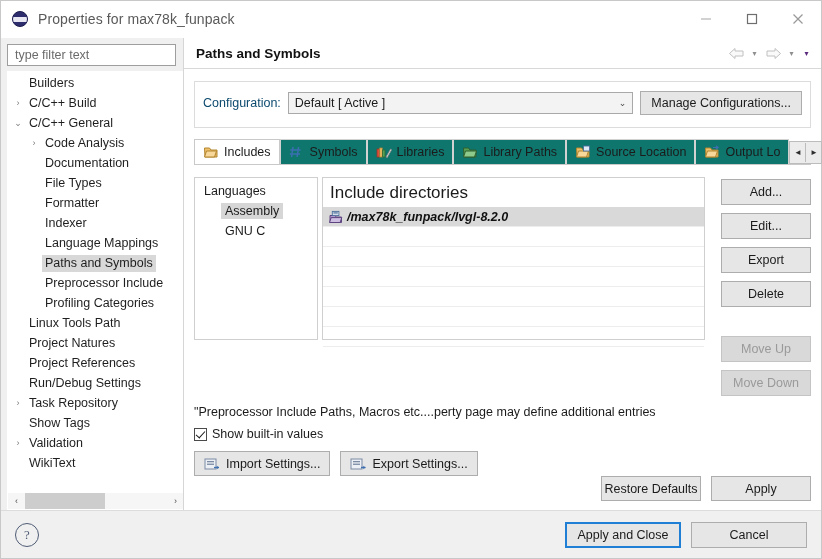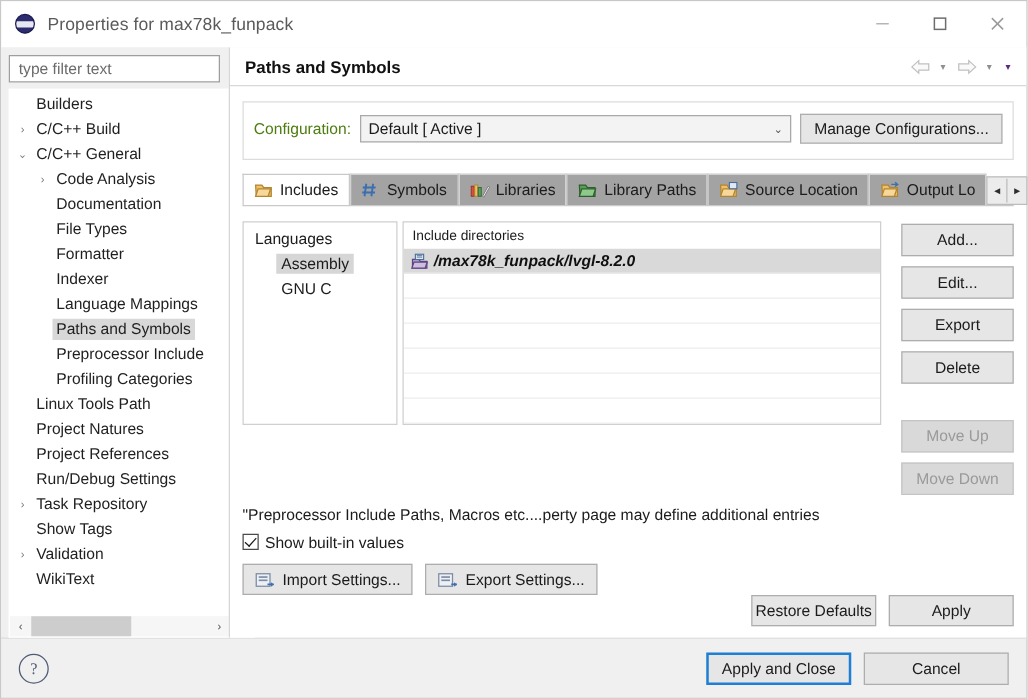--- a/index.html
+++ b/index.html
@@ -158,21 +158,21 @@
   .pagebody{
     flex:1 1 auto;min-height:0;position:relative;
     padding:0 10px;box-sizing:border-box;display:flex;flex-direction:column;
   }
 
   .confbox{
     margin-top:12px;border:1px solid #dcdcdc;
     padding:9px 8px 12px 8px;display:flex;align-items:center;gap:7px;
     flex:0 0 auto;
   }
-  .conflabel{font-size:12.5px;color:#4d7c0f;white-space:nowrap;}
+  .conflabel{font-size:12.5px;color:#0c4a6e;white-space:nowrap;}
   .combo{
     flex:1 1 auto;height:22px;box-sizing:border-box;
     border:1px solid #a9a9a9;background:#f3f3f3;
     display:flex;align-items:center;padding:0 6px;
     font-size:12.5px;color:#1b1b1b;position:relative;
   }
   .combo .cval{flex:1 1 auto;}
   .combo .ccar{font-size:9px;color:#4a4a4a;}
   .btn{
     border:1px solid #adadad;background:#e6e6e6;
@@ -185,21 +185,21 @@
 
   
   .tabrow{
     margin-top:11px;flex:0 0 auto;display:flex;align-items:flex-end;
     height:25px;position:relative;
   }
   .tab{
     height:25px;box-sizing:border-box;
     display:flex;align-items:center;gap:5px;
     padding:0 8px;font-size:12.5px;color:#1b1b1b;
-    background:#a3a3a3;border:1px solid #d2d2d2;border-bottom:0;
+    background:#0f766e;border:1px solid #d2d2d2;border-bottom:0;
     white-space:nowrap;
   }
   .tab.sel{background:#ffffff;border-color:#c9c9c9;font-weight:normal;}
   .tabscroll{
     margin-left:auto;display:flex;align-items:center;
     height:21px;border:1px solid #bcbcbc;background:#ececec;
   }
   .tabscroll div{
     width:15px;height:19px;display:flex;align-items:center;justify-content:center;
     font-size:8px;color:#2e2e2e;
@@ -222,21 +222,21 @@
   }
   .langitem span{padding:0 4px;line-height:16px;}
   .langitem.sel span{background:#d6d6d6;}
 
   .incbox{
     flex:1 1 auto;min-width:0;height:163px;box-sizing:border-box;
     border:1px solid #cfcfcf;background:#ffffff;
     display:flex;flex-direction:column;
   }
   .inchdr{
-    font-size:11px;color:#1b1b1b;padding:5px 0 4px 7px;flex:0 0 auto;
+    font-size:17px;color:#1b1b1b;padding:5px 0 4px 7px;flex:0 0 auto;
   }
   .incrows{flex:1 1 auto;min-height:0;}
   .increw{
     height:20px;border-bottom:1px solid #ededed;box-sizing:border-box;
     display:flex;align-items:center;padding-left:5px;gap:3px;
     font-size:12.5px;
     font-style:italic;
   }
   .increw.sel{background:#d9d9d9;}
   .increw .ipath{font-weight:bold;color:#101010;}
@@ -248,21 +248,21 @@
   .sidebtns .btn{width:90px;height:25px;padding:12px;}
   .sidebtns .spacer{height:13px;}
 
   .noterow{
     display:flex;align-items:flex-start;margin-top:9px;flex:0 0 auto;
   }
   .note{
     font-size:12.5px;color:#1b1b1b;flex:1 1 auto;white-space:nowrap;
     overflow:hidden;text-overflow:clip;
   }
-  .chkrow{display:flex;align-items:flex-start;gap:5px;margin-top:8px;flex:0 0 auto;}
+  .chkrow{display:flex;align-items:flex-end;gap:5px;margin-top:8px;flex:0 0 auto;}
   .chk{
     width:13px;height:13px;box-sizing:border-box;border:1px solid #4a4a4a;
     background:#fff;position:relative;flex:0 0 auto;
   }
   .chk.on:after{
     content:"";position:absolute;left:3px;top:0px;width:4px;height:8px;
     border:solid #1a1a1a;border-width:0 1.6px 1.6px 0;transform:rotate(42deg);
   }
   .chklabel{font-size:12.5px;color:#1b1b1b;}
 

